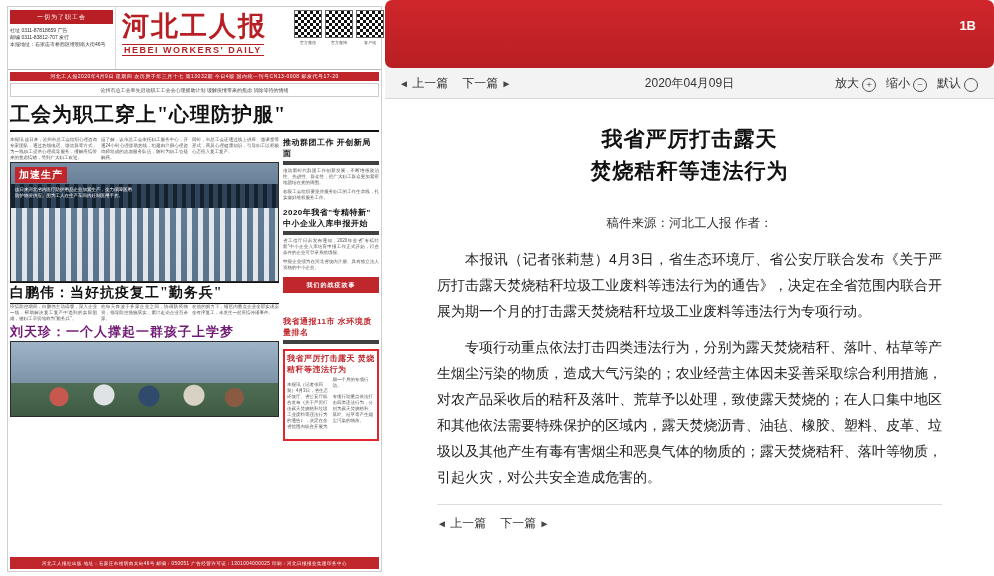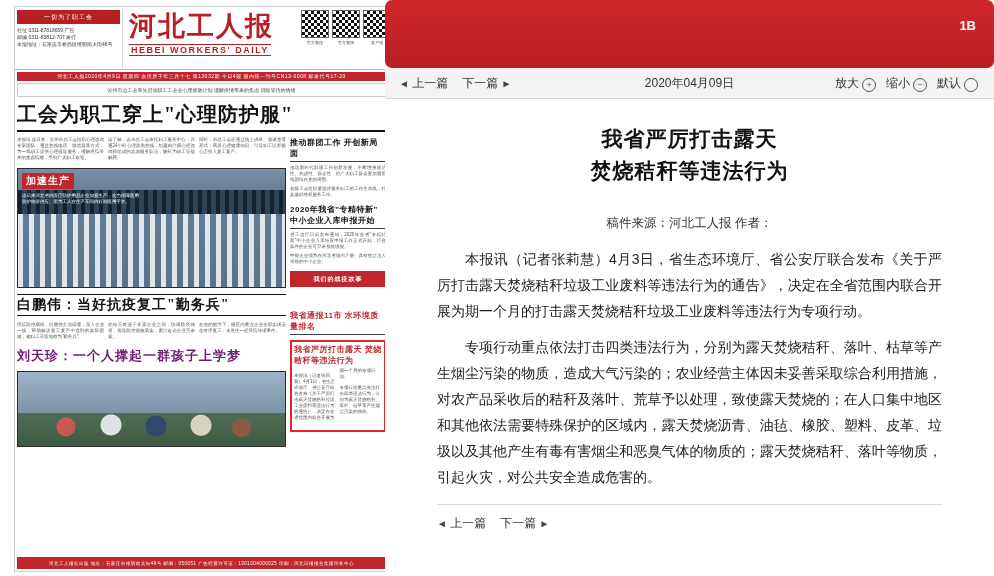--- a/index.html
+++ b/index.html
@@ -10,21 +10,21 @@
     font-size:13px;color:#222;
   }
   .app{position:relative;width:994px;height:576px;}
 
   
   .paper-pane{
     position:absolute;left:0;top:0;width:385px;height:576px;
     background:#ffffff;overflow:hidden;
   }
   .paper{
-    position:absolute;left:14px;top:6px;width:373px;height:564px;
+    position:absolute;left:7px;top:6px;width:373px;height:564px;
     border:1px solid #cfcfcf;background:#fff;
     display:flex;flex-direction:column;
   }
   
   .masthead{
     height:62px;border-bottom:1px solid #b9b9b9;display:flex;
     background:#fff;
   }
   .mh-left{width:108px;border-right:1px solid #ddd;padding:3px 2px;box-sizing:border-box;}
   .mh-badge{
@@ -59,21 +59,21 @@
     text-align:center;line-height:8px;padding:2px 1px;
   }
 
   .headline1{
     margin:2px;font-family:"Liberation Serif","DejaVu Serif",serif;
     font-size:20px;font-weight:bold;color:#111;letter-spacing:1px;
     border-bottom:2px solid #111;padding-bottom:2px;
   }
 
   .cols{flex:1;display:flex;margin:3px 2px 2px 2px;gap:4px;min-height:0;}
-  .col-main{flex:1;display:flex;flex-direction:column;gap:6px;min-width:0;}
+  .col-main{flex:1;display:flex;flex-direction:column;gap:0;min-width:0;}
   .col-side{width:96px;display:flex;flex-direction:column;gap:3px;}
 
   .txtblock{font-size:4.5px;line-height:6px;color:#555;overflow:hidden;}
   .txtblock p{margin:0 0 3px 0;text-align:justify;}
   .txtblock.two{column-count:3;column-gap:4px;}
 
   .photo{
     position:relative;border:1px solid #2b2b2b;background:#1d3a5c;overflow:hidden;
   }
   .photo.machine{
@@ -117,21 +117,21 @@
     font-family:"Liberation Serif","DejaVu Serif",serif;
     font-size:14px;font-weight:bold;color:#111;letter-spacing:1px;
     border-top:1px solid #111;border-bottom:1px solid #111;padding:1px 0;
   }
   .headline3{
     font-family:"Liberation Serif","DejaVu Serif",serif;
     font-size:13px;font-weight:bold;color:#701a75;letter-spacing:1px;
   }
   .sidehead{
     font-size:8px;font-weight:bold;color:#111;line-height:11px;letter-spacing:.5px;
-    border-bottom:1px solid #404040;padding-bottom:2px;
+    border-bottom:4px solid #404040;padding-bottom:2px;
   }
   .sidehead.red{color:#c0272d;margin-top:20px;}
   .medal{
     height:16px;background:#c0272d;color:#fff;font-size:6px;font-weight:bold;
     display:flex;align-items:center;justify-content:center;letter-spacing:1px;
   }
   
   .hl-box{
     border:2px solid #e3262b;padding:2px;margin-top:2px;
   }

